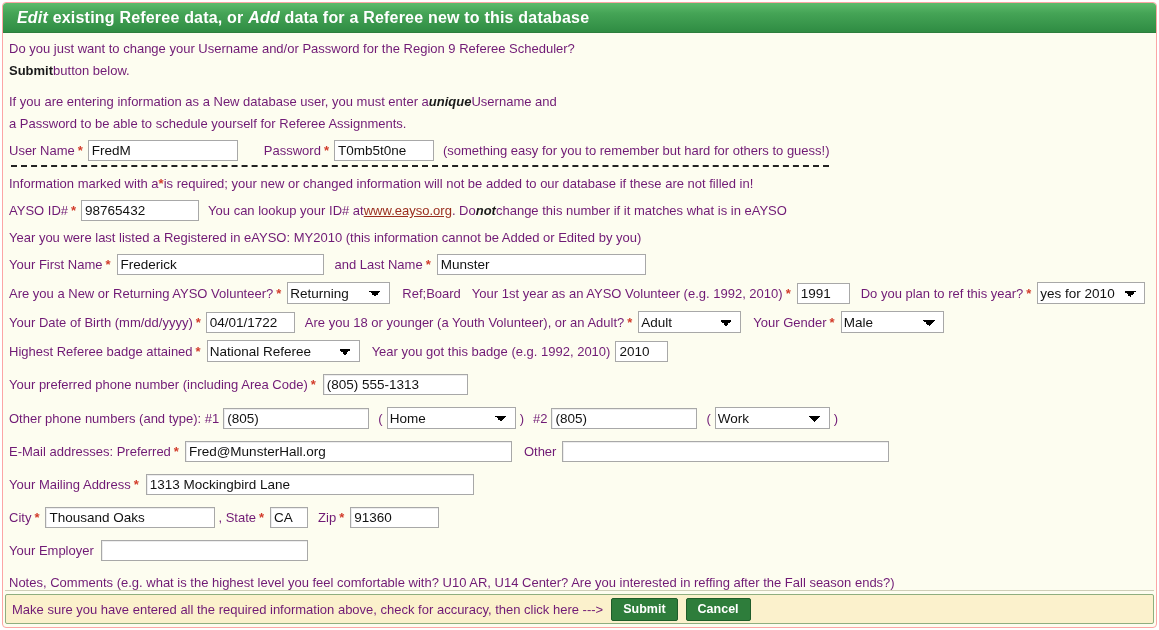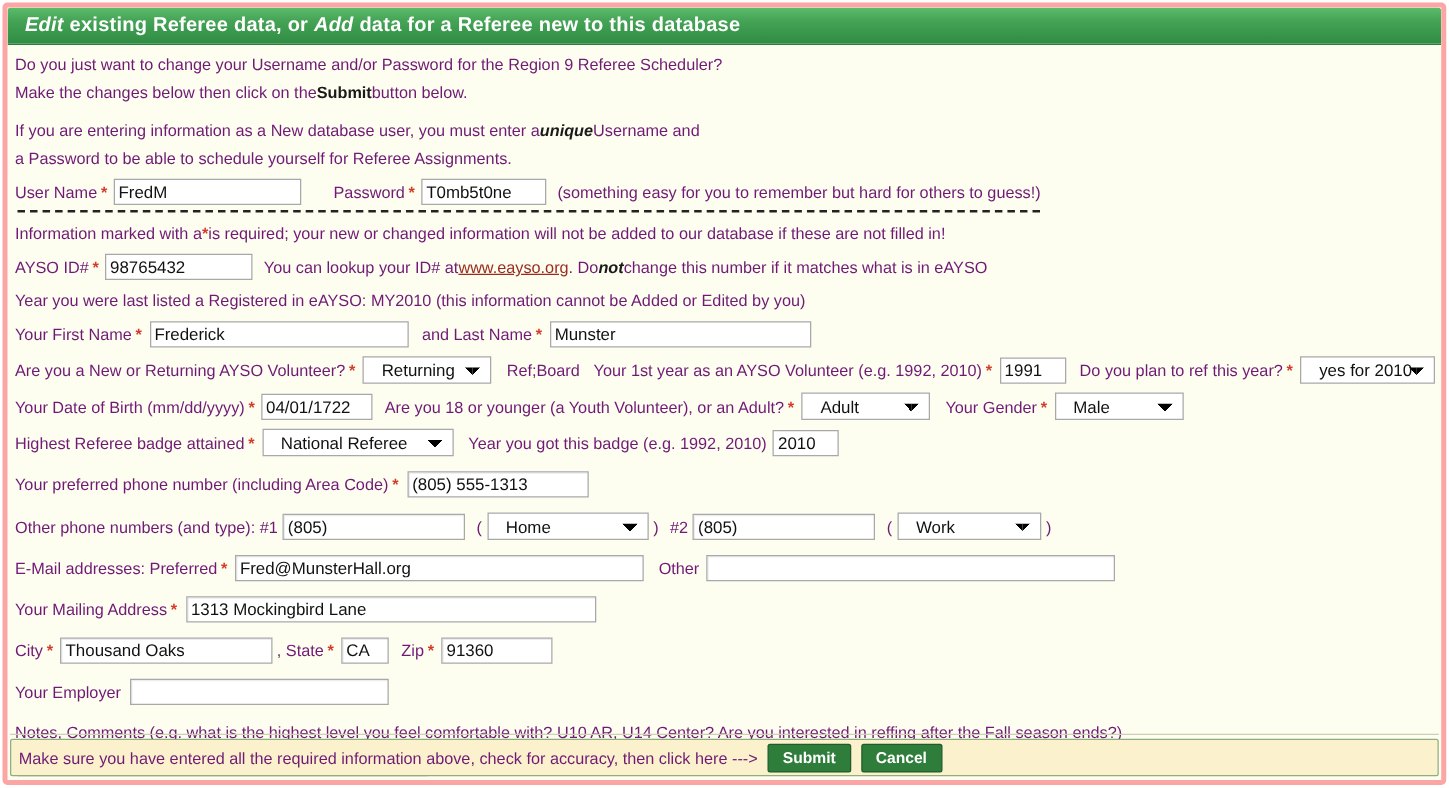--- a/index.html
+++ b/index.html
@@ -21,21 +21,21 @@
     overflow: hidden;
     background: #ffffff;
   }
   .frame {
     position: absolute;
     left: 2px;
     top: 2px;
     width: 1155px;
     height: 626px;
     box-sizing: border-box;
-    border: 4px solid #fca5a5;
+    border: 1px solid #fca5a5;
     border-radius: 4px;
     background: #fdfdf0;
     overflow: hidden;
   }
   
   .titlebar {
     height: 30px;
     box-sizing: border-box;
     background: linear-gradient(to bottom, #5dbb6c 0%, #45a456 35%, #2f8c43 100%);
     border-bottom: 1px solid #2c7e3d;
@@ -103,21 +103,21 @@
   }
   input.fld.shadow { box-shadow: inset 1px 1px 0 #ededed; }
   select.sel {
     font-family: "Liberation Sans", sans-serif;
     font-size: 13.5px;
     color: #111;
     border: 1px solid #a8a8a8;
     background: #ffffff;
     height: 22px;
     box-sizing: border-box;
-    padding: 1px 14px;
+    padding: 1px 2px;
     outline: none;
     -webkit-appearance: none;
     appearance: none;
     background-image:
       linear-gradient(45deg, transparent 50%, #000 50%),
       linear-gradient(135deg, #000 50%, transparent 50%);
     background-position:
       calc(100% - 14px) calc(50% + 1px),
       calc(100% - 8px) calc(50% + 1px);
     background-size: 6px 6px, 6px 6px;
@@ -170,21 +170,20 @@
       <span class="ttl"><i>Edit</i><span> existing Referee data, or </span><i>Add</i><span> data for a Referee new to this database</span></span>
     </div>
 
     <div class="body">
 
       <div class="row lead">
         <span class="txt">Do you just want to change your Username and/or Password for the Region 9 Referee Scheduler?</span>
       </div>
 
       <div class="row lead">
-        <span class="txt">Make the changes below then click on the </span>
           <b class="bold">Submit</b>
           <span class="txt"> button below.</span>
       </div>
 
       <div class="spacer-sm"></div>
 
       <div class="row lead">
         <span class="txt">If you are entering information as a New database user, you must enter a </span>
           <i class="ital">unique</i>
           <span class="txt"> Username and</span>

